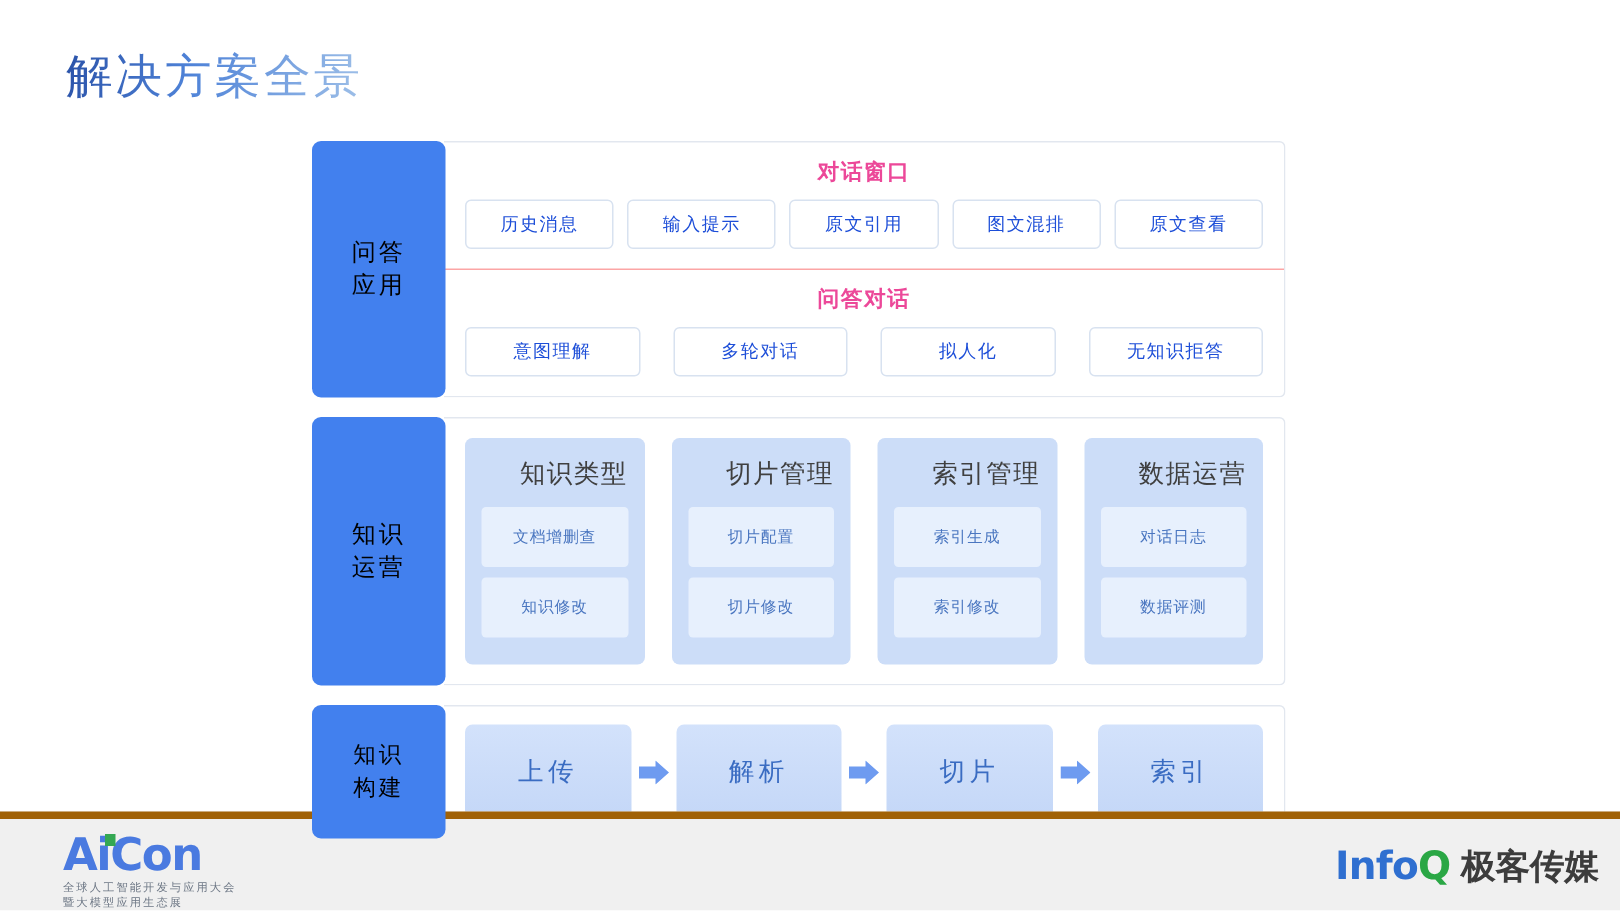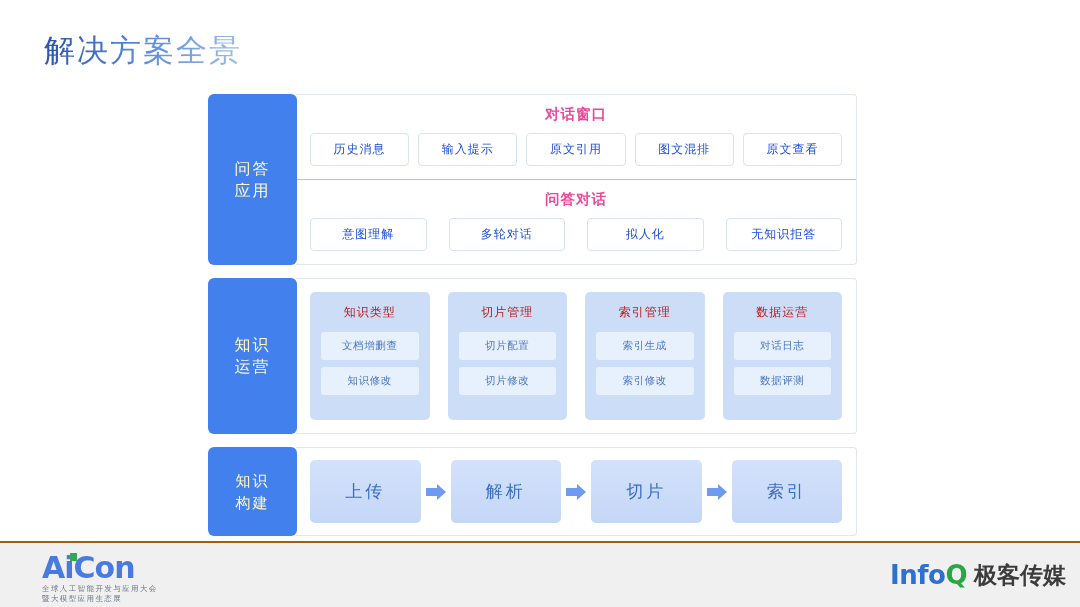--- a/index.html
+++ b/index.html
@@ -47,21 +47,21 @@
 
   .band-label {
     width: 89px;
     flex: 0 0 89px;
     background: #4280ee;
     border-radius: 6px;
     display: flex;
     flex-direction: column;
     align-items: center;
     justify-content: center;
-    color: #fef9c3;
+    color: #000000;
     font-size: 16px;
     line-height: 22px;
     letter-spacing: 2px;
     font-family: "Liberation Serif", "DejaVu Serif", serif;
     position: relative;
     z-index: 2;
   }
   .band-label span { display: block; }
 
   .band-body {
@@ -107,29 +107,29 @@
   #band-ops .band-body { padding: 13px 14px; }
   .card-row { display: flex; justify-content: space-between; gap: 18px; }
   .ops-card {
     flex: 1 1 0;
     background: #ccddf8;
     border-radius: 5px;
     padding: 12px 11px 18px 11px;
     min-height: 128px;
   }
   .ops-card-title {
-    text-align: center;
-    color: #b91c1c;
-    font-size: 12px;
+    text-align: right;
+    color: #404040;
+    font-size: 17px;
     letter-spacing: 1px;
     font-family: "Liberation Serif", "DejaVu Serif", serif;
     margin-bottom: 11px;
   }
   .ops-item {
-    height: 28px;
+    height: 40px;
     background: #e7f0fd;
     border-radius: 3px;
     display: flex;
     align-items: center;
     justify-content: center;
     color: #4a76c0;
     font-size: 10.5px;
     letter-spacing: .6px;
     font-family: "Liberation Serif", "DejaVu Serif", serif;
     margin-bottom: 7px;
@@ -161,21 +161,21 @@
     justify-content: center;
   }
   .flow-arrow svg { display: block; }
 
   
   #footer {
     position: absolute;
     left: 0; bottom: 0;
     width: 1080px; height: 66px;
     background: #f0f0f0;
-    border-top: 2px solid #a16207;
+    border-top: 5px solid #a16207;
   }
   #aicon-logo {
     position: absolute;
     left: 42px; top: 9px;
   }
   .aicon-word {
     font-family: "DejaVu Sans", sans-serif;
     font-size: 30px;
     font-weight: bold;
     letter-spacing: -1px;

